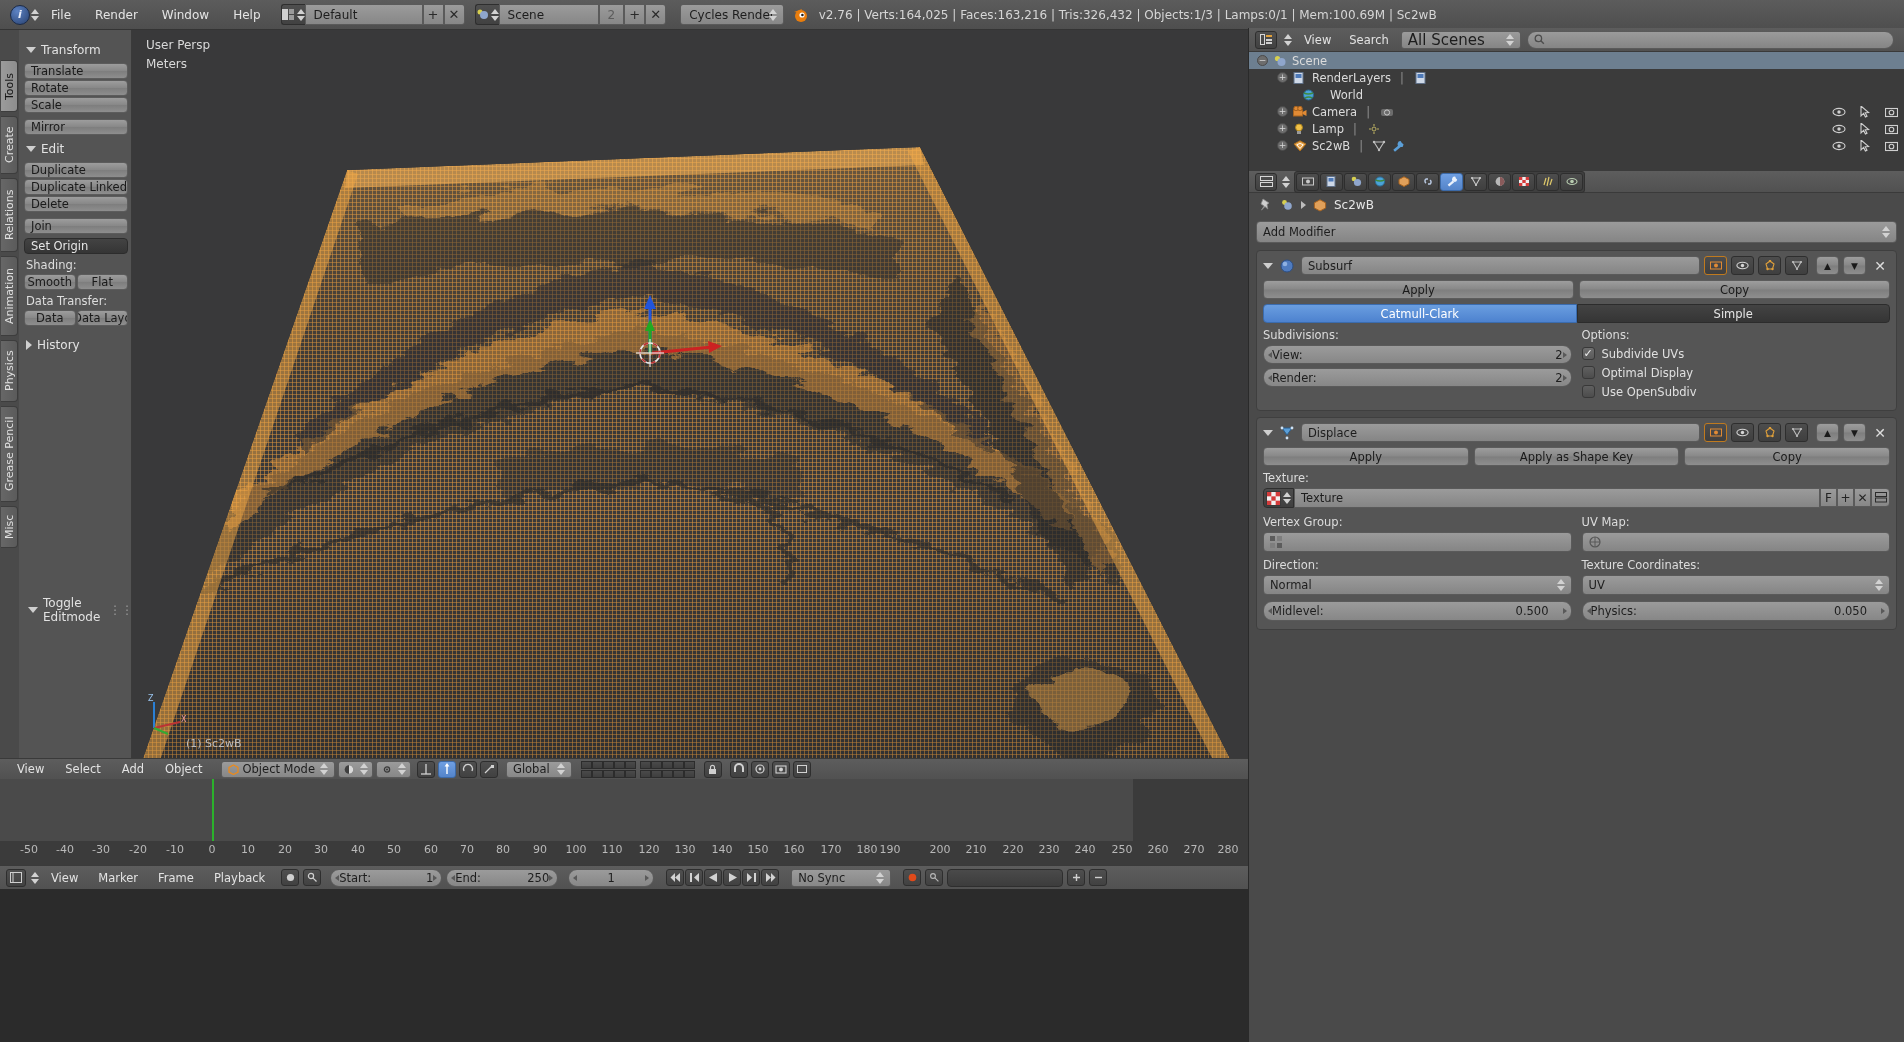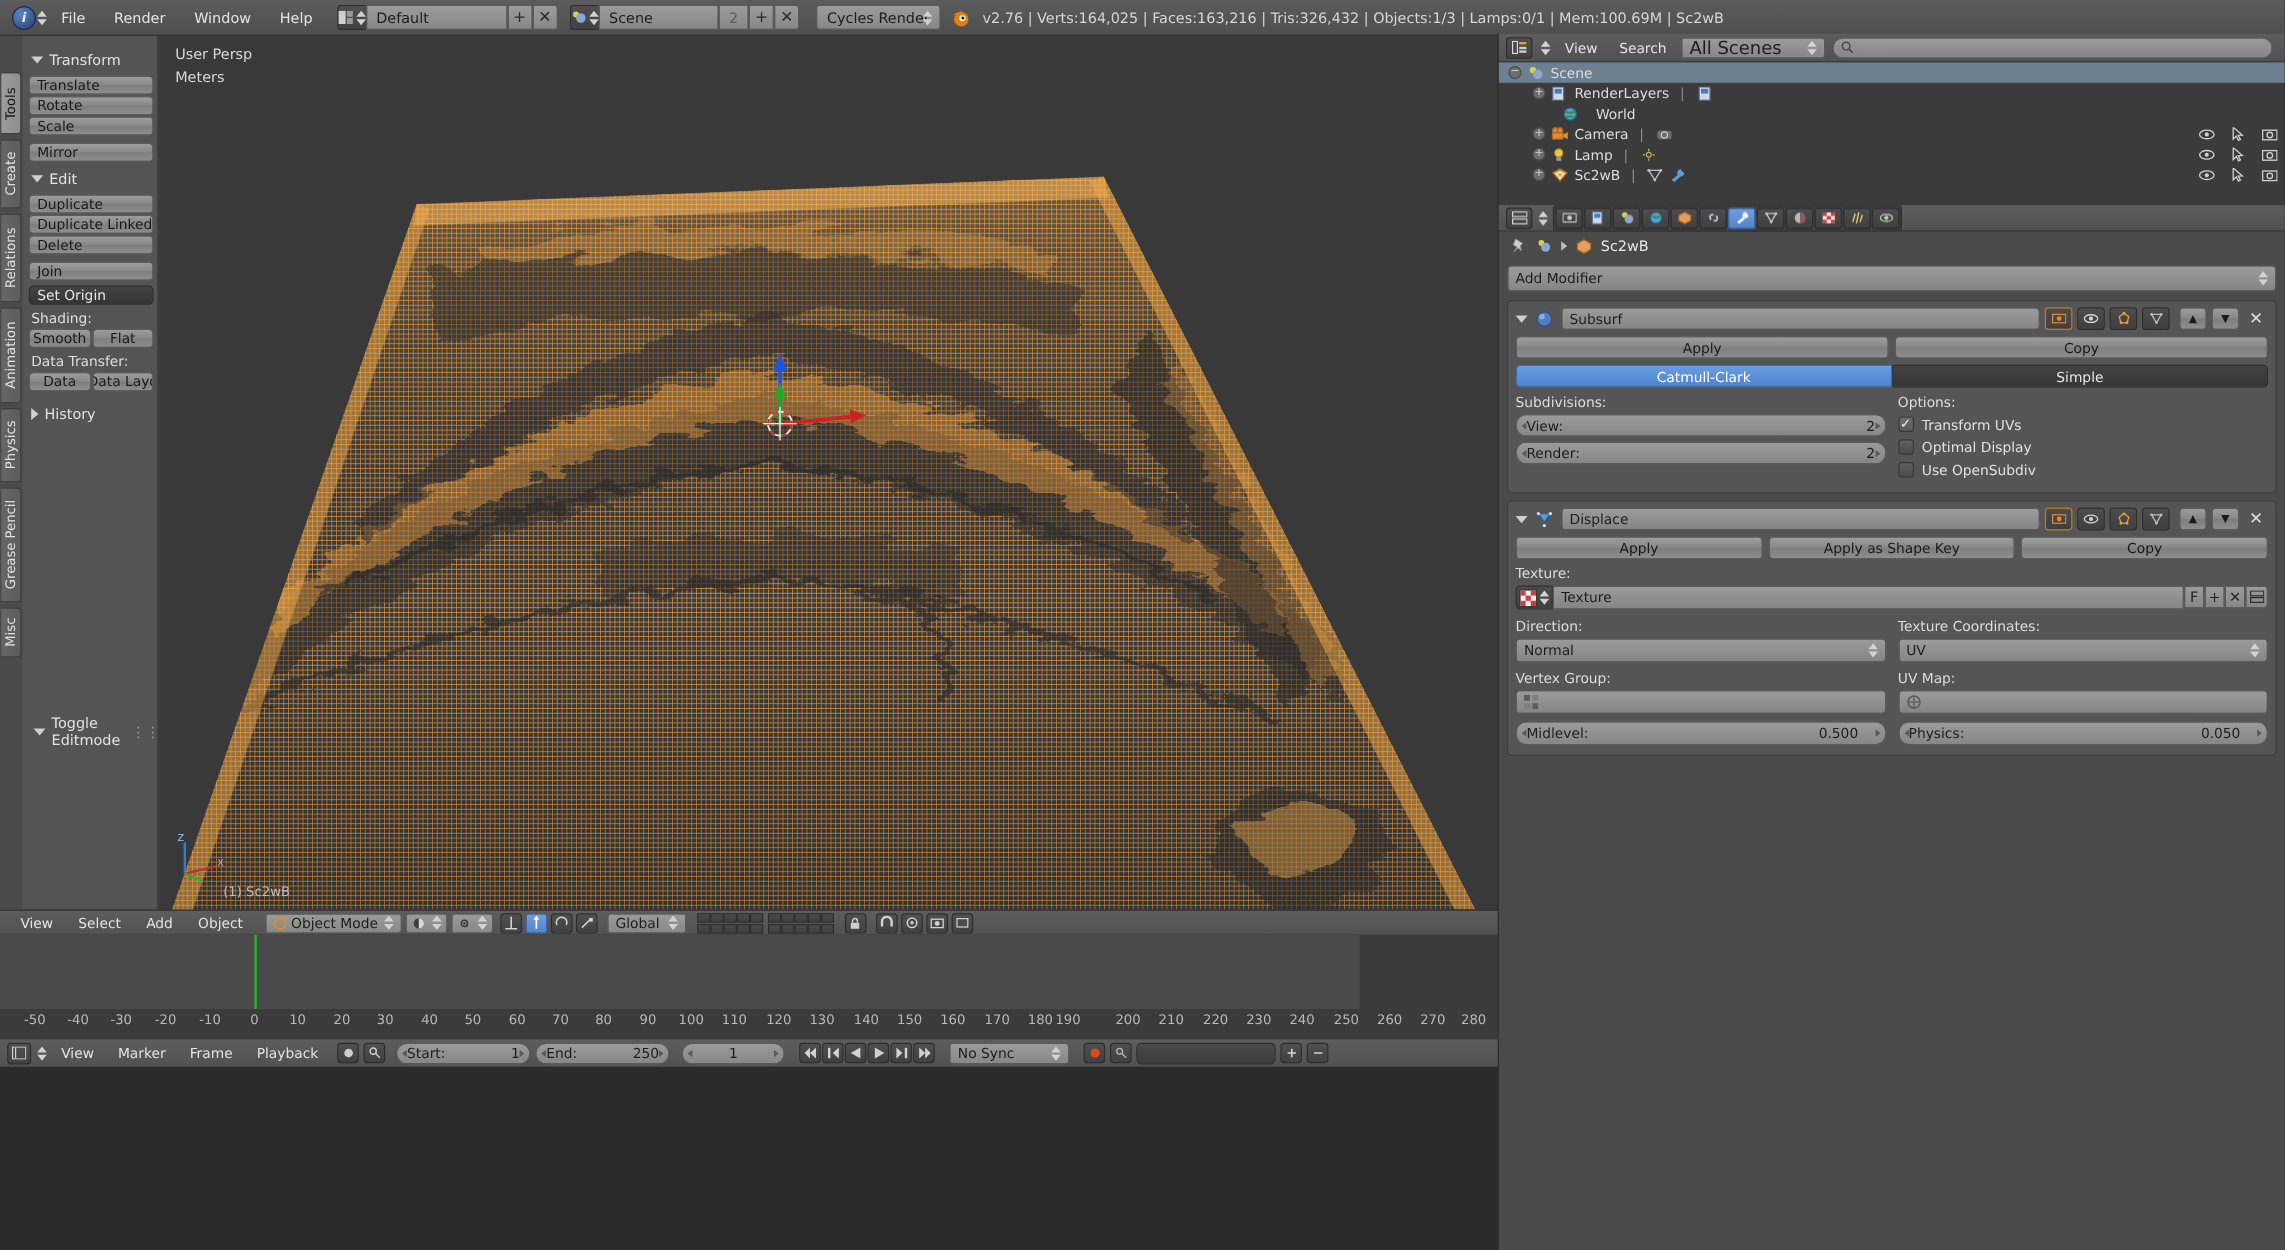--- a/index.html
+++ b/index.html
@@ -991,21 +991,21 @@
             </div>
             <div class="num" style="height:19px">
               <span class="lbl">Render:</span>
               <span class="val">2</span>
             </div>
           </div>
           <div>
             <div class="lbl2">Options:</div>
             <div class="optrow">
               <span class="ckbox on">✓</span>
-              <span>Transform UVs</span>
+              <span>Subdivide UVs</span>
             </div>
             <div class="optrow">
               <span class="ckbox"></span>
               <span>Optimal Display</span>
             </div>
             <div class="optrow">
               <span class="ckbox"></span>
               <span>Use OpenSubdiv</span>
             </div>
           </div>
@@ -1085,37 +1085,20 @@
           <div class="smallsq" style="border-radius:0 4px 4px 0;width:19px">
             <svg width="12" height="11" viewBox="0 0 12 11">
                 <rect x="0.5" y="0.5" width="11" height="4" fill="none" stroke="#2b2b2b"></rect>
                 <rect x="0.5" y="6" width="11" height="4" fill="none" stroke="#2b2b2b"></rect>
               </svg>
           </div>
         </div>
 
         <div class="col2" style="margin-bottom:6px">
           <div>
-            <div class="lbl2">Direction:</div>
-            <div class="fld" style="height:20px;border-radius:4px">
-              <span>Normal</span>
-              <span class="spin" style="margin-left:auto"></span>
-            </div>
-          </div>
-          <div>
-            <div class="lbl2">Texture Coordinates:</div>
-            <div class="fld" style="height:20px;border-radius:4px">
-              <span>UV</span>
-              <span class="spin" style="margin-left:auto"></span>
-            </div>
-          </div>
-        </div>
-
-        <div class="col2" style="margin-bottom:6px">
-          <div>
             <div class="lbl2">Vertex Group:</div>
             <div class="fld" style="height:20px;border-radius:4px;gap:5px">
               <svg width="12" height="12" viewBox="0 0 12 12">
                   <rect x="0" y="0" width="5" height="5" fill="#5c5c5c"></rect>
                   <rect x="7" y="0" width="5" height="5" fill="#7e7e7e"></rect>
                   <rect x="0" y="7" width="5" height="5" fill="#7e7e7e"></rect>
                   <rect x="7" y="7" width="5" height="5" fill="#5c5c5c"></rect>
                 </svg>
               <span></span>
             </div>
@@ -1125,20 +1108,37 @@
             <div class="fld" style="height:20px;border-radius:4px;gap:5px">
               <svg width="12" height="12" viewBox="0 0 12 12">
                   <circle cx="6" cy="6" r="5" fill="none" stroke="#565656" stroke-width="1.2"></circle>
                   <path d="M1 6 H11 M6 1 V11" stroke="#565656" stroke-width="0.9"></path>
                 </svg>
               <span></span>
             </div>
           </div>
         </div>
 
+        <div class="col2" style="margin-bottom:6px">
+          <div>
+            <div class="lbl2">Direction:</div>
+            <div class="fld" style="height:20px;border-radius:4px">
+              <span>Normal</span>
+              <span class="spin" style="margin-left:auto"></span>
+            </div>
+          </div>
+          <div>
+            <div class="lbl2">Texture Coordinates:</div>
+            <div class="fld" style="height:20px;border-radius:4px">
+              <span>UV</span>
+              <span class="spin" style="margin-left:auto"></span>
+            </div>
+          </div>
+        </div>
+
         <div class="col2">
           <div class="num" style="flex:1;height:20px">
             <span class="lbl">Midlevel:</span>
             <span class="val" style="margin-right:14px">0.500</span>
           </div>
           <div class="num" style="flex:1;height:20px">
             <span class="lbl">Physics:</span>
             <span class="val" style="margin-right:14px">0.050</span>
           </div>
         </div>

